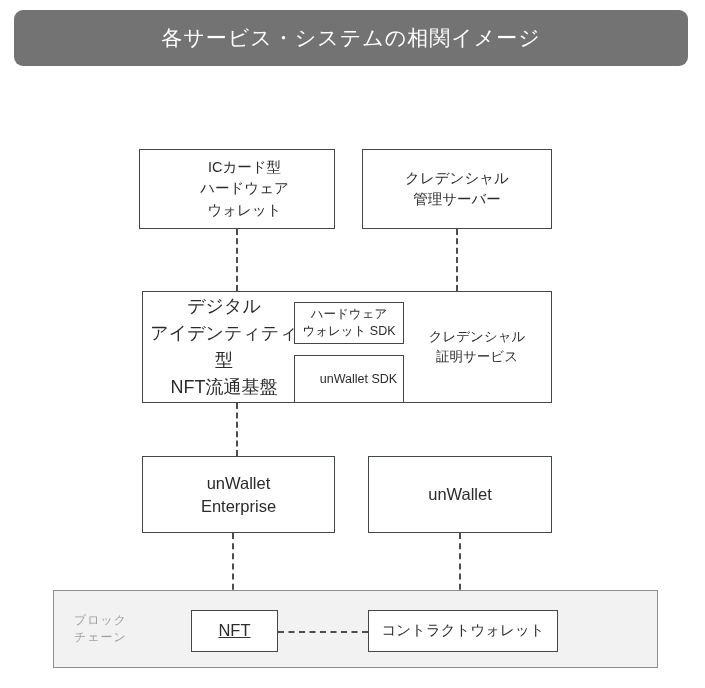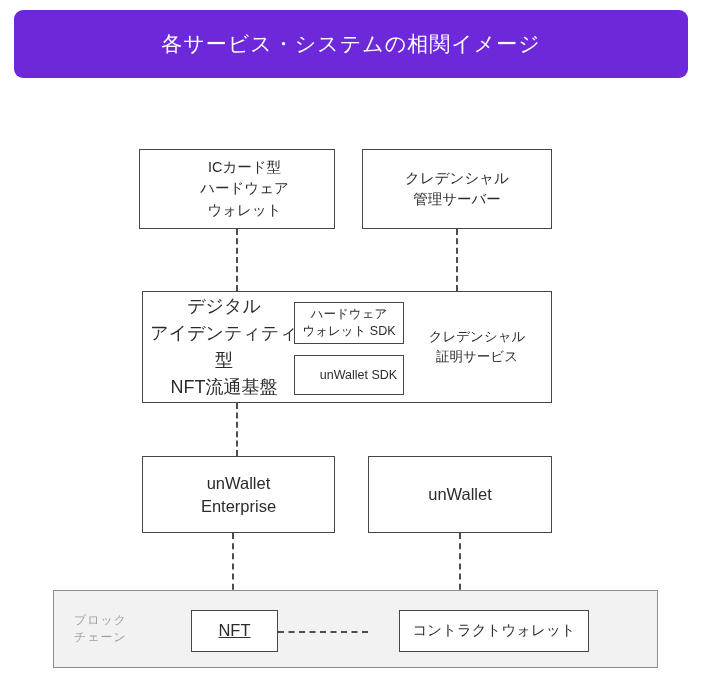--- a/index.html
+++ b/index.html
@@ -19,23 +19,23 @@
     width: 705px;
     height: 688px;
   }
 
   
   .banner {
     position: absolute;
     left: 14px;
     top: 10px;
     width: 674px;
-    height: 68px;
+    height: 56px;
     border-radius: 9px;
-    background: #6d28d9;
+    background: #737373;
     display: flex;
     align-items: center;
     justify-content: center;
   }
   .banner-title {
     color: #ffffff;
     font-size: 21px;
     letter-spacing: 1px;
     line-height: 1.2;
     white-space: nowrap;
@@ -98,21 +98,21 @@
     display: flex;
     align-items: center;
     justify-content: center;
     text-align: center;
     font-size: 12.5px;
     line-height: 1.35;
     color: #2b2b2b;
     white-space: pre-line;
   }
   #sdk-hardware { left: 151px; top: 10px; width: 110px; height: 42px; }
-  #sdk-unwallet { left: 151px; top: 63px; width: 110px; height: 40px; padding-left: 19px; }
+  #sdk-unwallet { left: 151px; top: 63px; width: 110px; height: 48px; padding-left: 19px; }
 
   
   #box-unwallet-enterprise { left: 142px; top: 456px; width: 193px; height: 77px; }
   #box-unwallet            { left: 368px; top: 456px; width: 184px; height: 77px; }
   #box-unwallet-enterprise .lbl,
   #box-unwallet .lbl { font-size: 16.5px; line-height: 1.35; }
 
   
   #blockchain-container {
     position: absolute;
@@ -126,21 +126,21 @@
     left: 20px; top: 50%;
     transform: translateY(-50%);
     font-size: 12px;
     line-height: 1.4;
     color: #a0a0a0;
     letter-spacing: 1px;
     white-space: pre-line;
     text-align: left;
   }
   #box-nft      { left: 191px; top: 610px; width: 87px; height: 42px; text-decoration: underline; }
-  #box-contract { left: 368px; top: 610px; width: 190px; height: 42px; margin-left: 31px; }
+  #box-contract { left: 368px; top: 610px; width: 190px; height: 42px; }
   #box-nft .lbl      { font-size: 16.5px; }
   #box-contract .lbl { font-size: 14.5px; }
 
   
   .conn-v {
     position: absolute;
     width: 0;
     border-left: 2px dashed #4d4d4d;
   }
   .conn-h {

